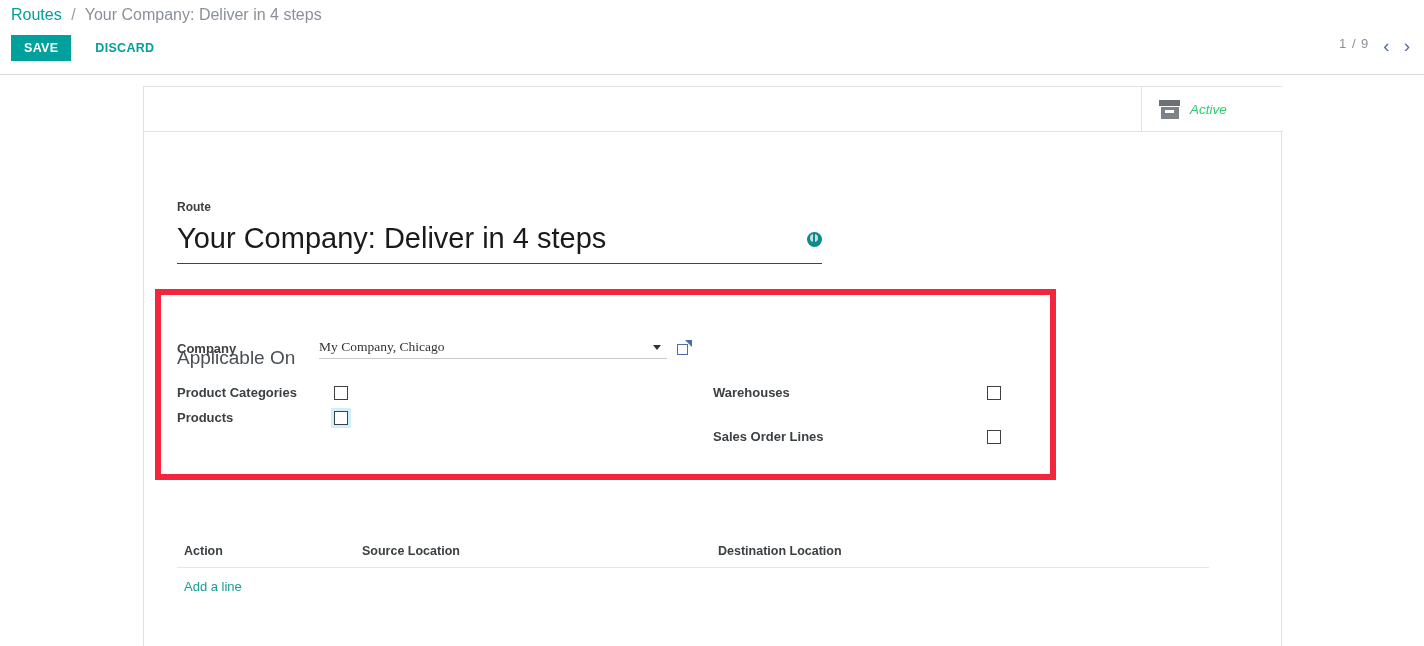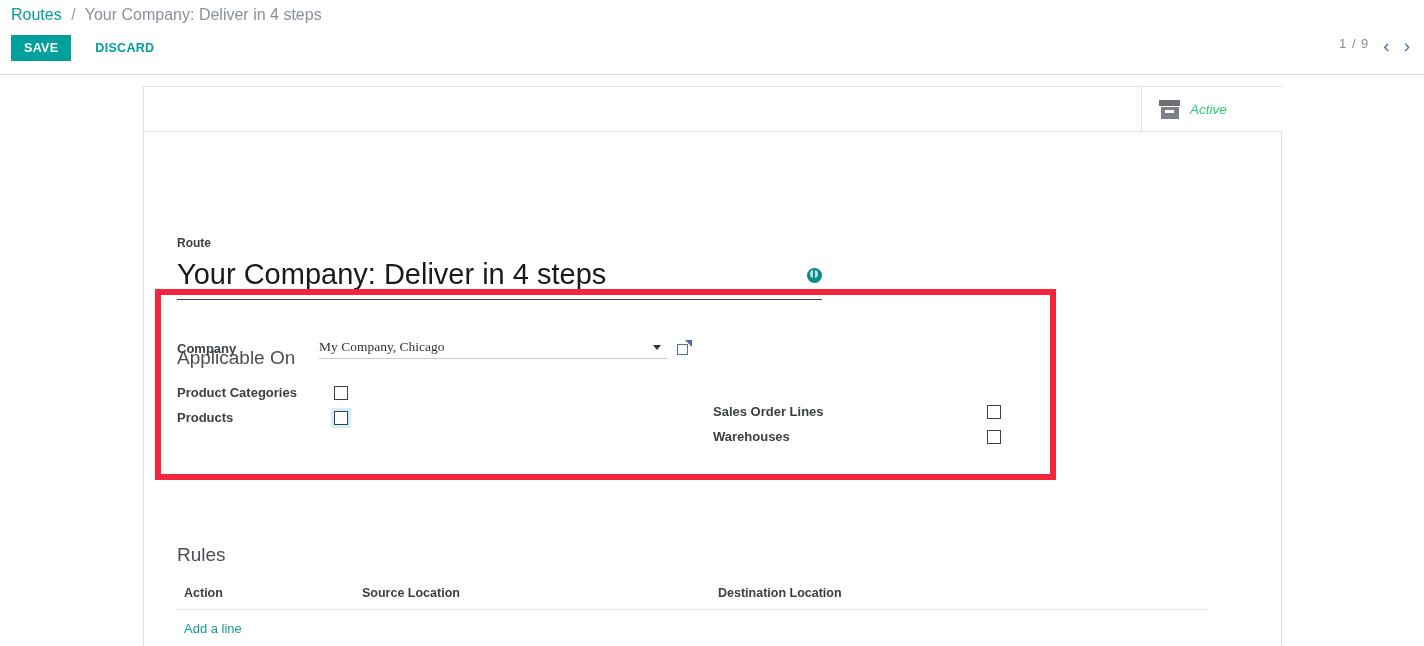--- a/index.html
+++ b/index.html
@@ -141,21 +141,21 @@
   }
   .stat-label {
     color: #2ecc71;
     font-size: 13.5px;
     font-weight: 400;
   }
 
   
   .form-body { position: absolute; left: 0; top: 45px; width: 1139px; }
 
-  .title-block { position: absolute; left: 33px; top: 68px; width: 645px; margin-top: 36px; }
+  .title-block { position: absolute; left: 33px; top: 68px; width: 645px; }
   .field-label-sm {
     font-size: 12px;
     font-weight: 700;
     color: #3c4043;
     margin-bottom: 6px;
   }
   .title-input-wrap {
     position: relative;
     border-bottom: 1px solid #404347;
     padding-bottom: 7px;
@@ -407,35 +407,34 @@
             <span class="cb-label">Product Categories</span>
             <span class="checkbox"></span>
           </div>
           <div class="cb-row">
             <span class="cb-label">Products</span>
             <span class="checkbox focused"></span>
           </div>
         </div>
 
         <div class="cb-col right">
+          <div class="cb-row">
+            <span class="cb-label wide">Warehouses</span>
+            <span class="checkbox"></span>
+          </div>
           <div class="cb-row spaced">
             <span class="cb-label wide">Sales Order Lines</span>
             <span class="checkbox"></span>
           </div>
-          <div class="cb-row">
-            <span class="cb-label wide">Warehouses</span>
-            <span class="checkbox"></span>
-          </div>
         </div>
 
       </div>
     </div>
 
     <div class="rules-section">
-      <div class="rules-title">Rules</div>
       <table class="rules-table">
         <thead>
           <tr>
             <th class="col-action">Action</th>
             <th class="col-source">Source Location</th>
             <th class="col-dest">Destination Location</th>
           </tr>
         </thead>
         <tbody></tbody>
       </table>

